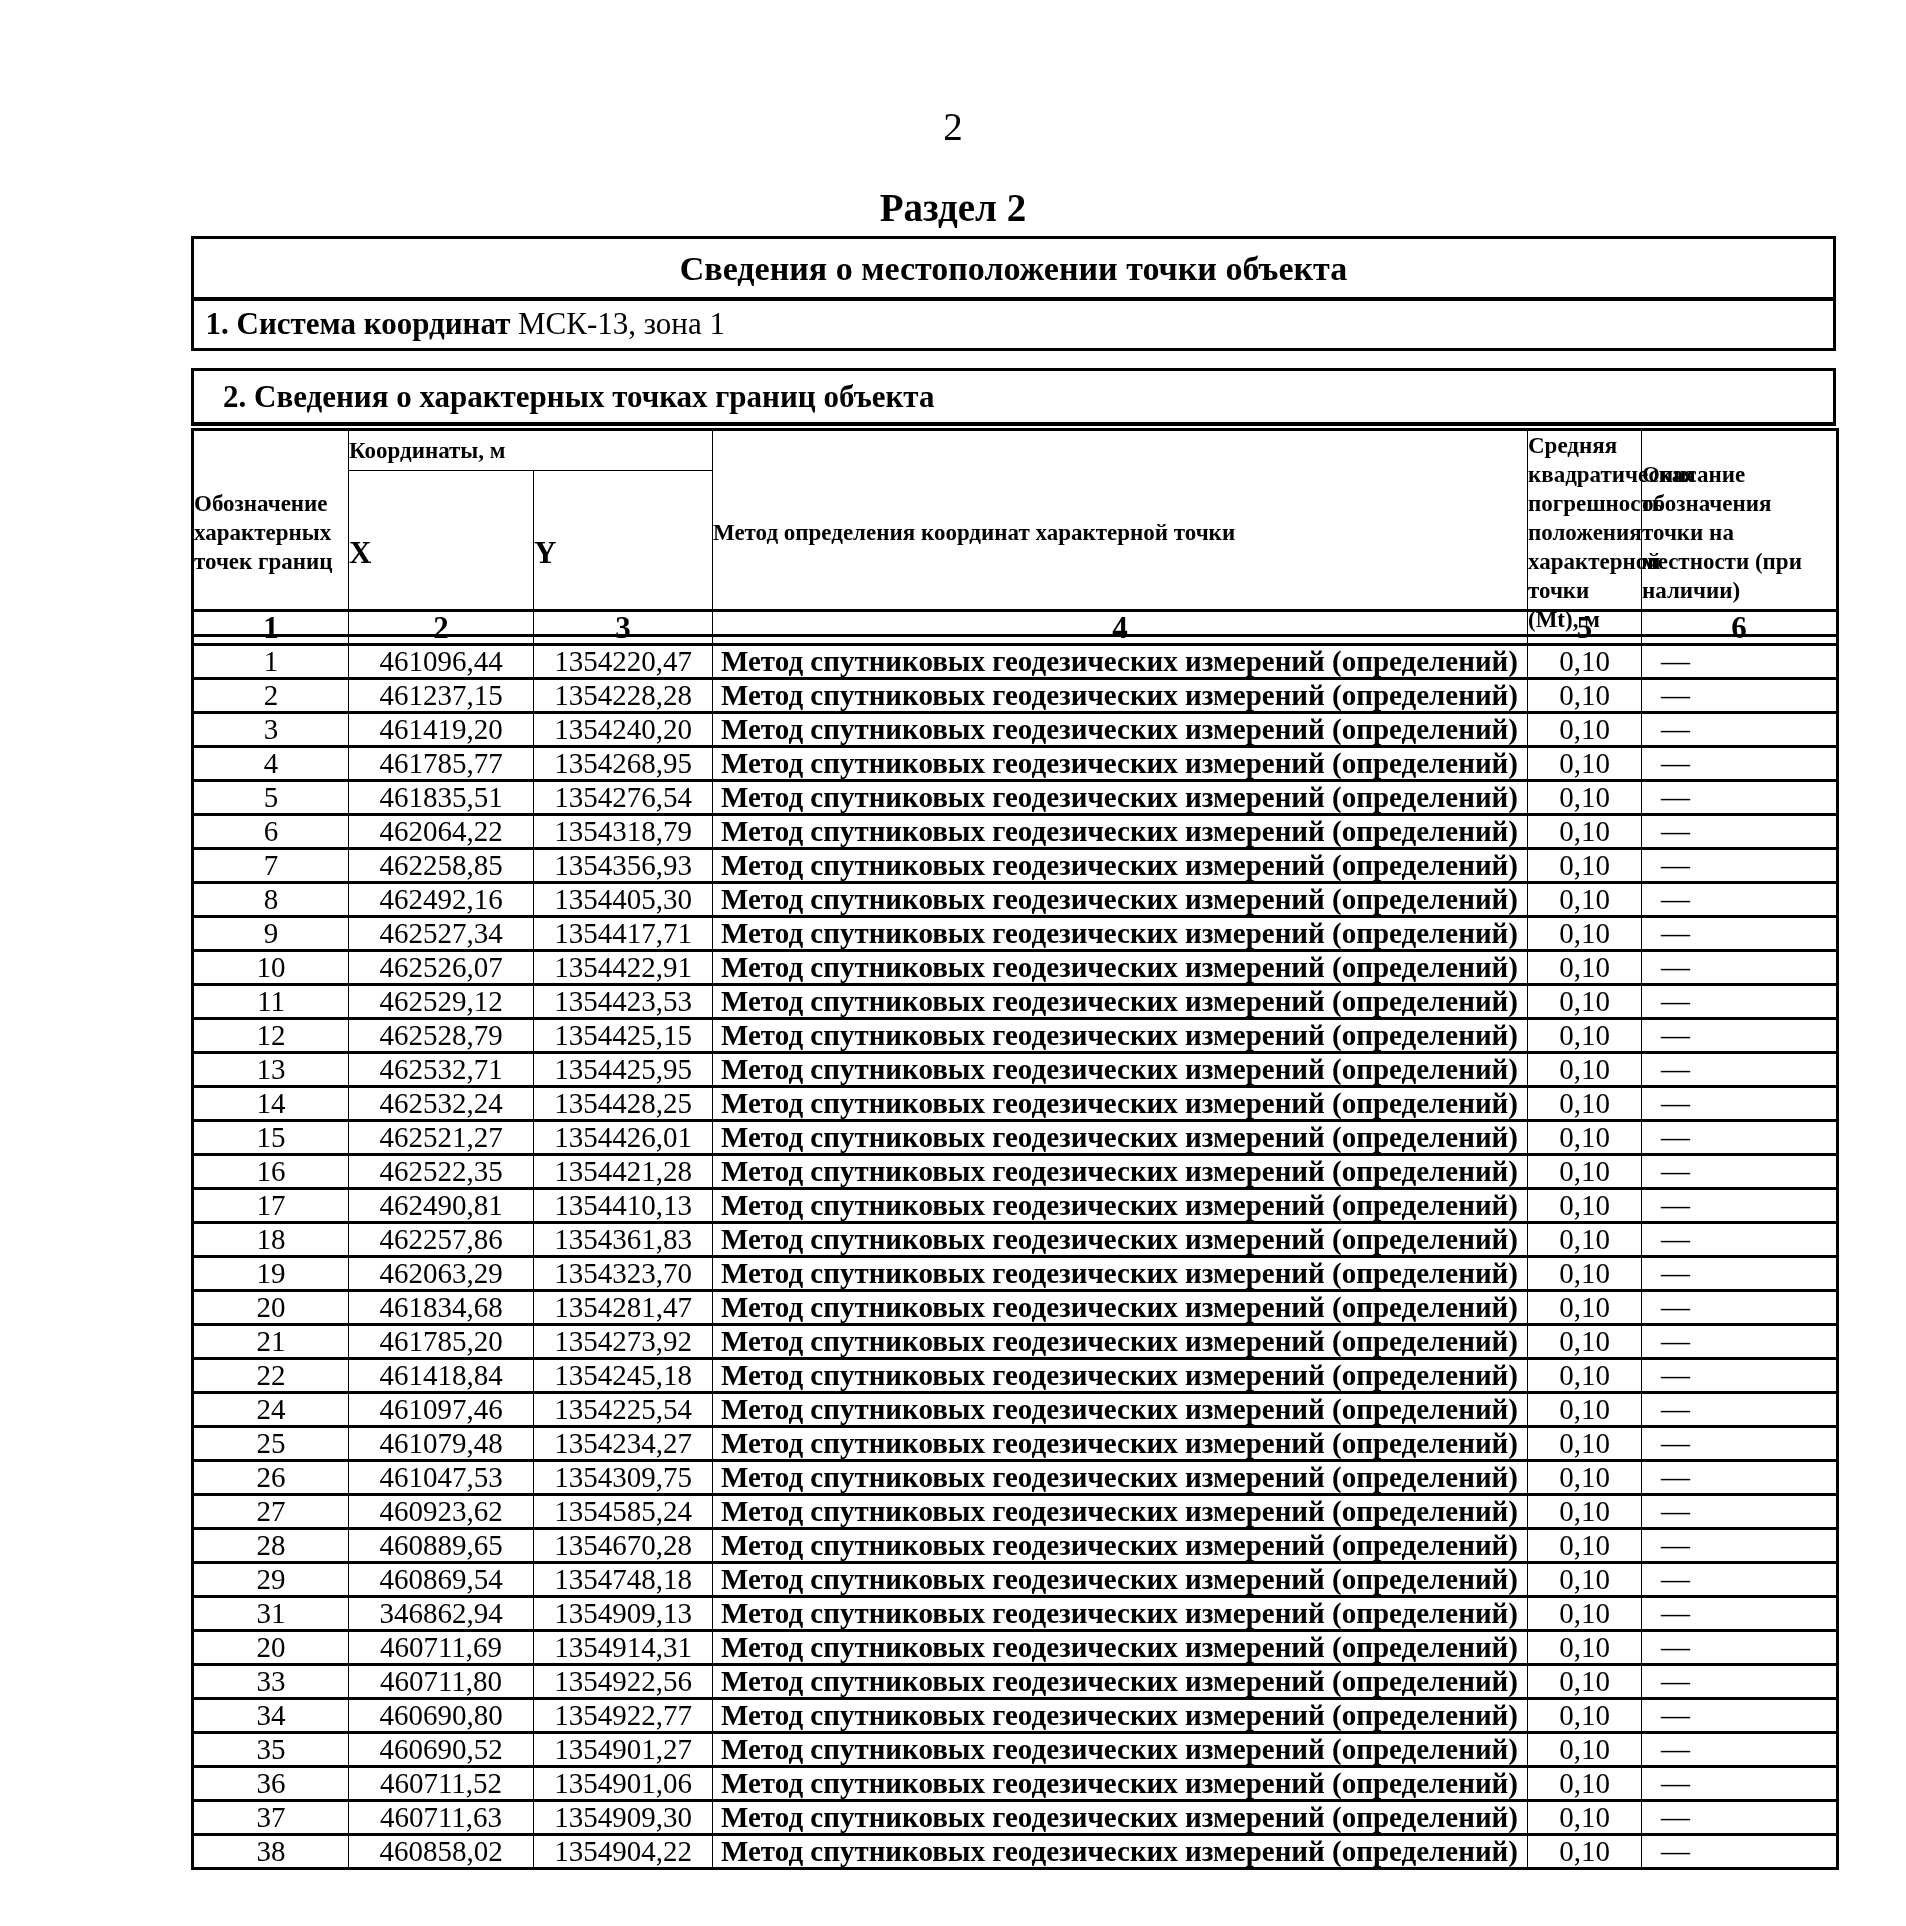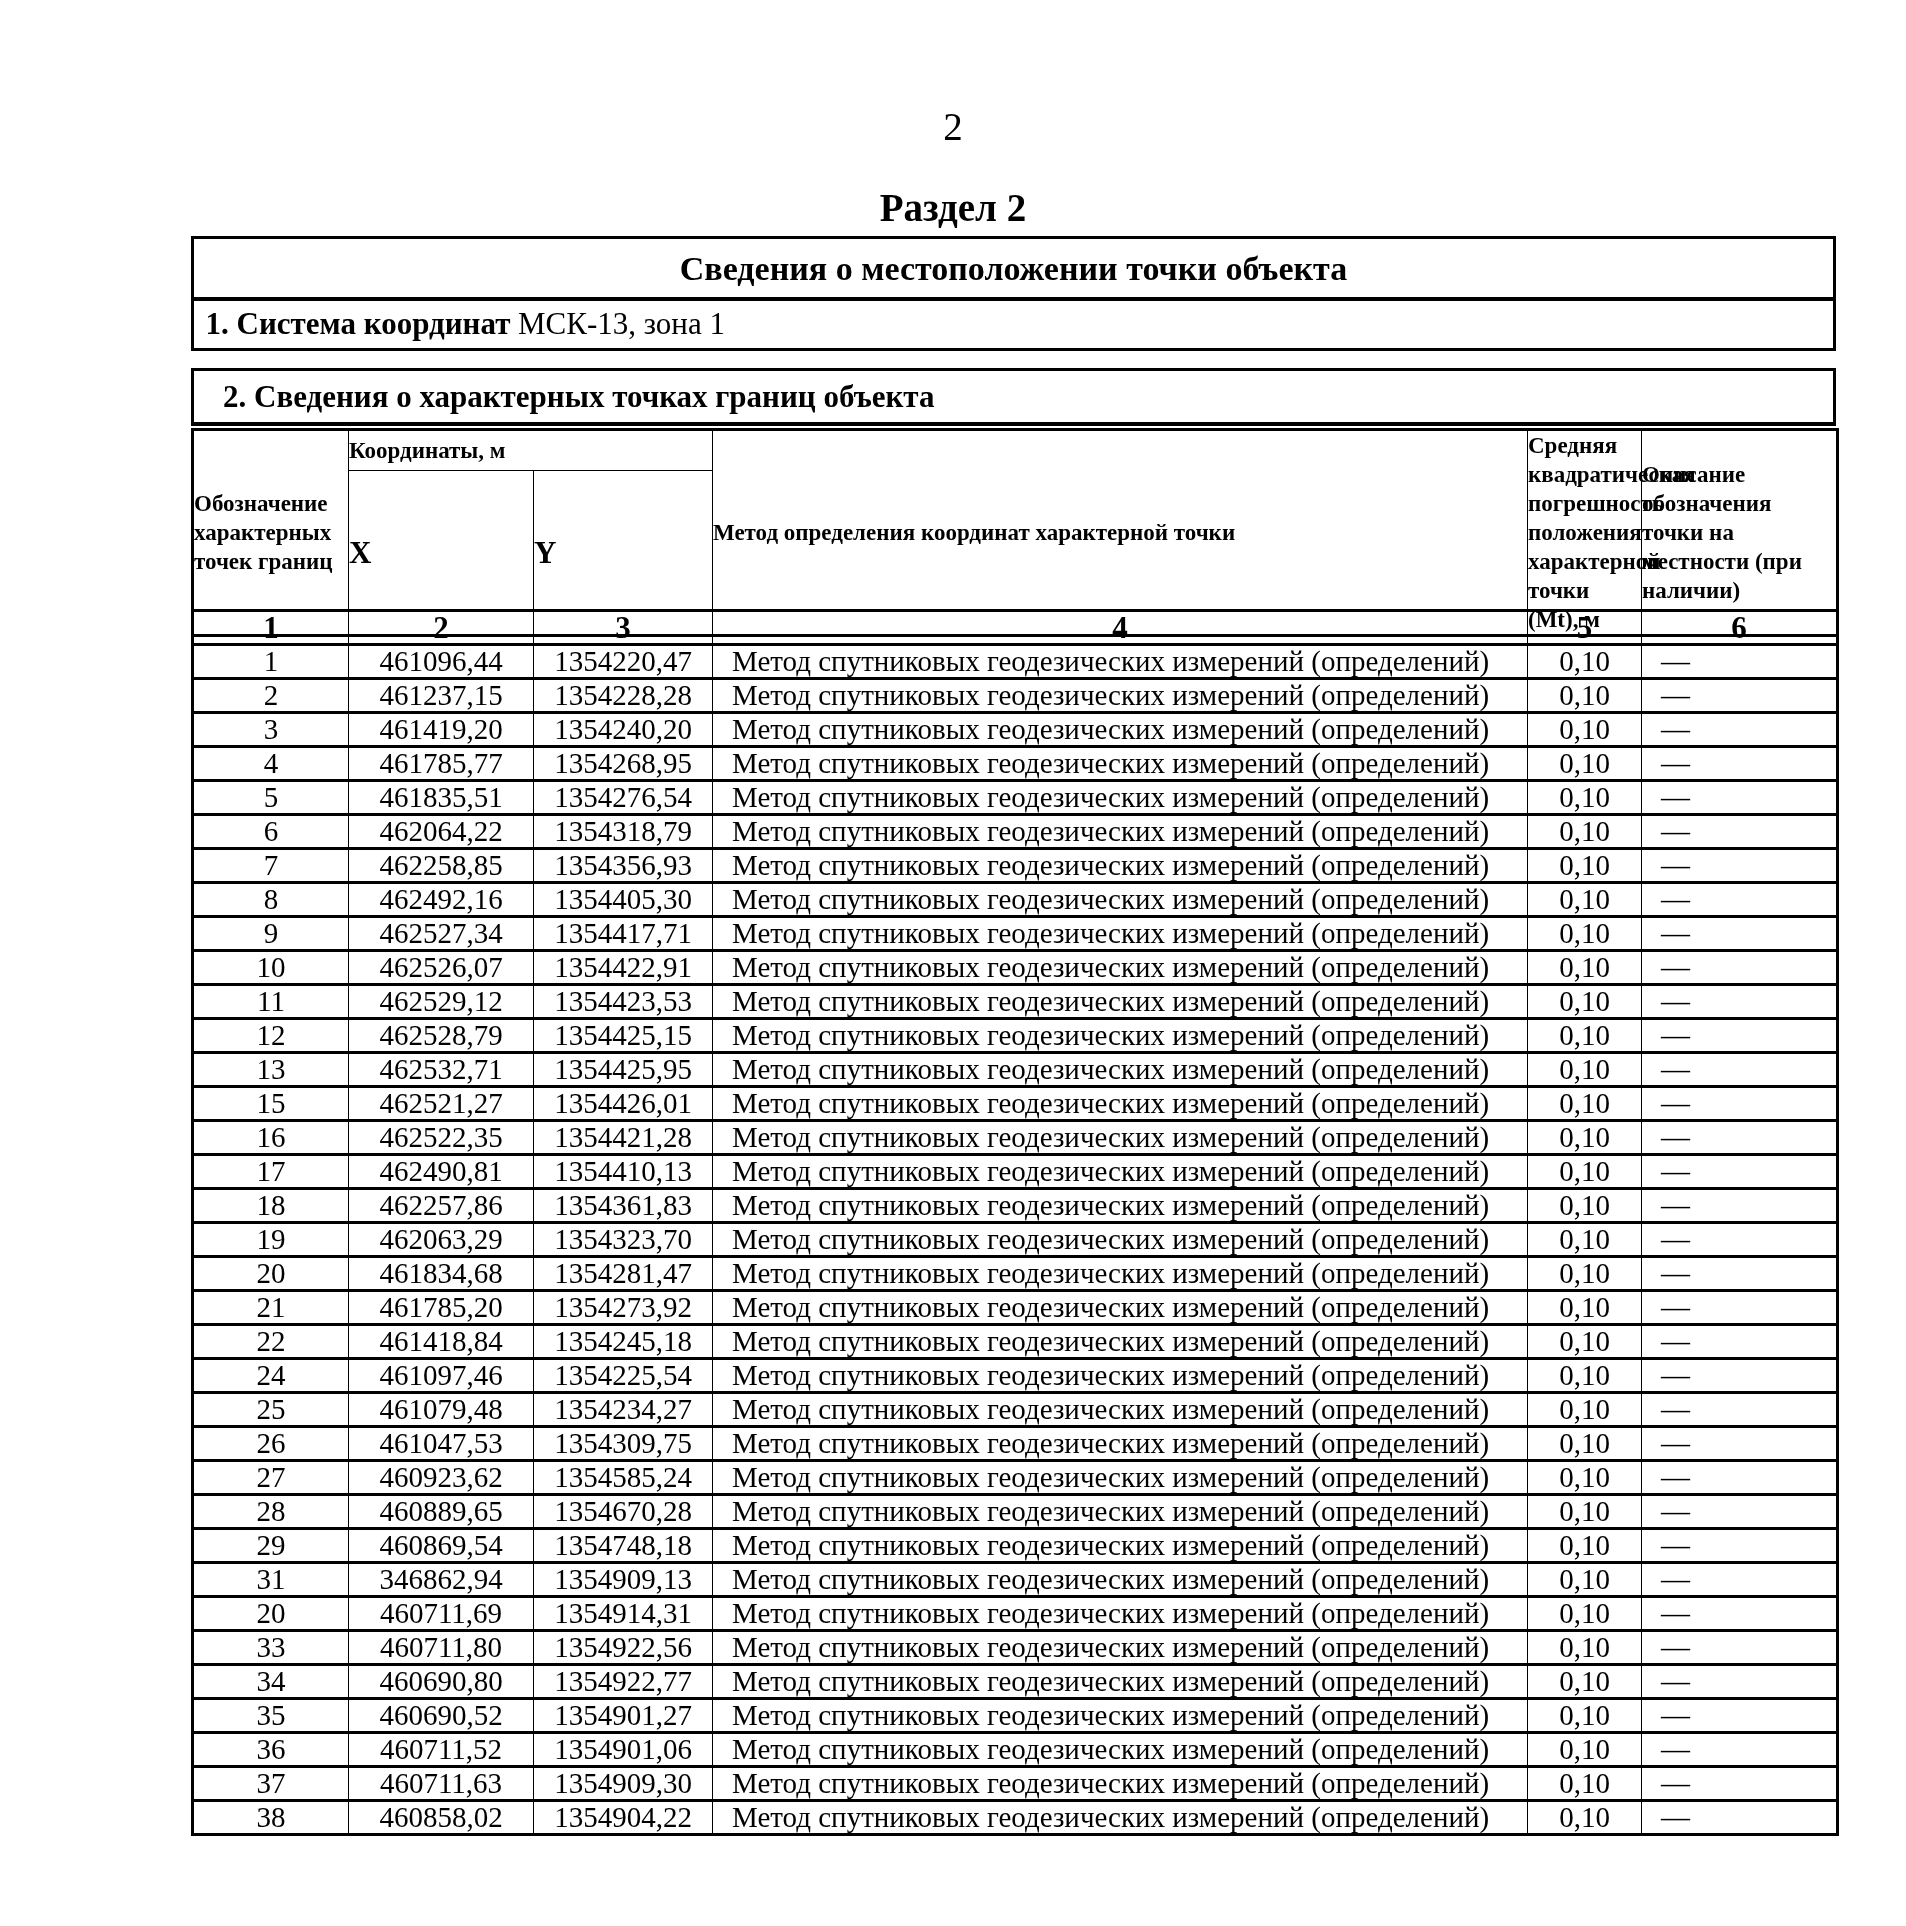--- a/index.html
+++ b/index.html
@@ -22,21 +22,21 @@
   table.hdr td { border:1.9px solid #000; text-align:left; vertical-align:middle;
                  font-weight:bold; font-size:23px; line-height:29px; padding:0; }
   table.hdr { border:3.9px solid #000; }
   table.hdr .xy { font-size:31px; }
   table.data { position:absolute; left:191px; top:609px; width:1645px; border-collapse:collapse;
                table-layout:fixed; border:3.9px solid #000; }
   table.data td { border:1.9px solid #000; height:31px; padding:0; font-size:29px; line-height:31px;
                   text-align:center; white-space:nowrap; overflow:hidden; }
   table.data tr { border-bottom:3.1px solid #000; }
   table.data tr.colnums td { font-weight:bold; font-size:31px; height:29px; }
-  table.data td.method { text-align:left; padding-left:19px; }
+  table.data td.method { text-align:left; padding-left:8px;font-weight:bold; }
   table.data td.desc { text-align:left; padding-left:19px; }
 </style>
 </head>
 <body>
 
 <div class="page-num">2</div>
 <div class="section-title">Раздел 2</div>
 
 <div class="box title-box">Сведения о местоположении точки объекта</div>
 <div class="box sys-box">
@@ -185,20 +185,28 @@
       </tr>
       <tr>
         <td>13</td>
         <td>462532,71</td>
         <td>1354425,95</td>
         <td class="method">Метод спутниковых геодезических измерений (определений)</td>
         <td>0,10</td>
         <td class="desc">—</td>
       </tr>
       <tr>
+        <td>14</td>
+        <td>462532,24</td>
+        <td>1354428,25</td>
+        <td class="method">Метод спутниковых геодезических измерений (определений)</td>
+        <td>0,10</td>
+        <td class="desc">—</td>
+      </tr>
+      <tr>
         <td>15</td>
         <td>462521,27</td>
         <td>1354426,01</td>
         <td class="method">Метод спутниковых геодезических измерений (определений)</td>
         <td>0,10</td>
         <td class="desc">—</td>
       </tr>
       <tr>
         <td>16</td>
         <td>462522,35</td>

